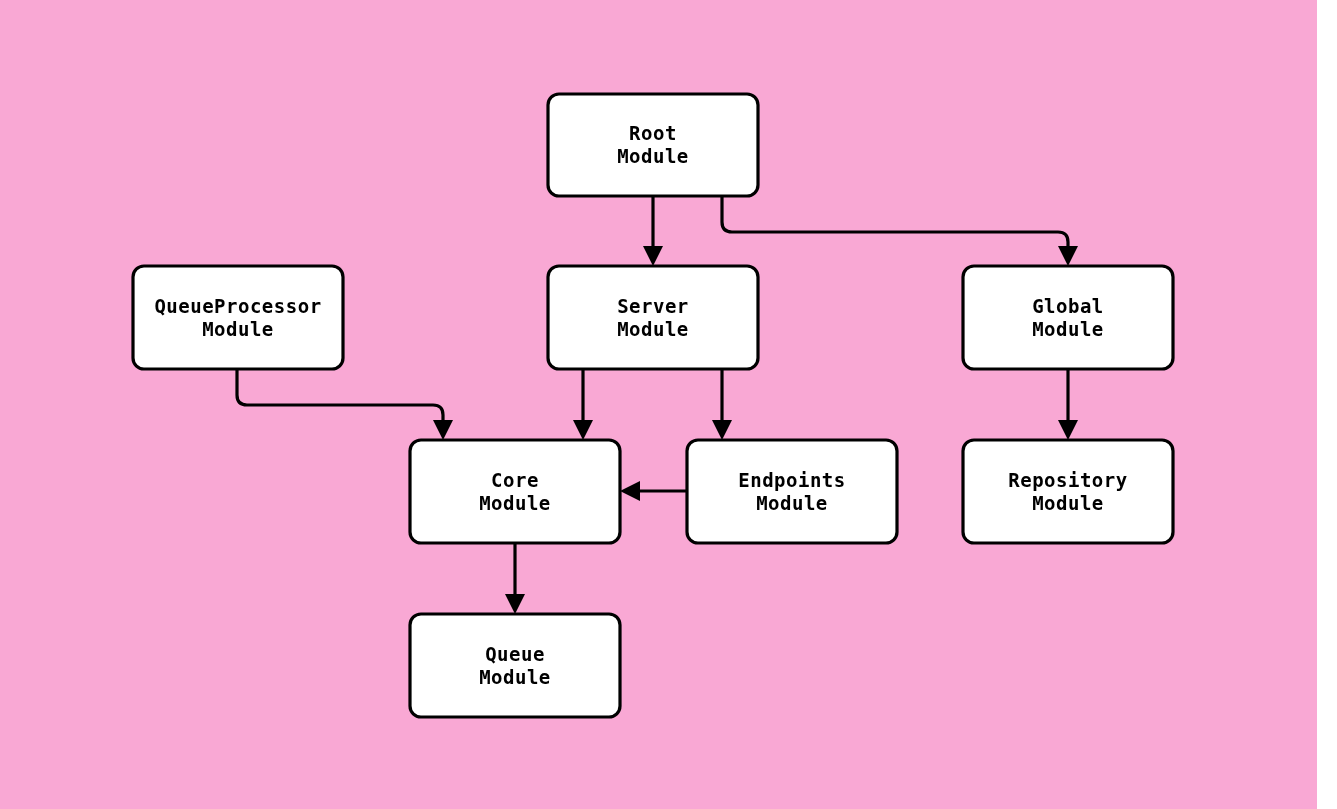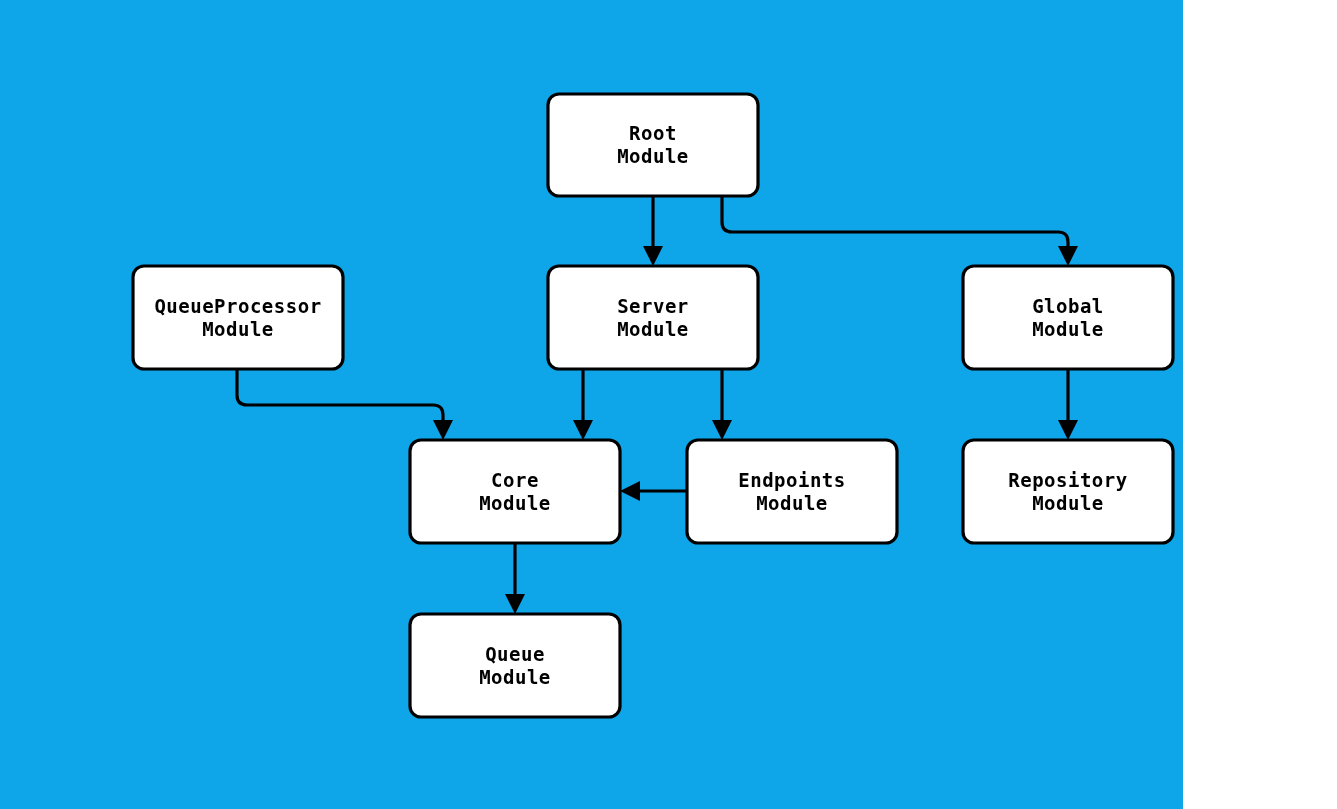--- a/index.html
+++ b/index.html
@@ -9,23 +9,23 @@
     background: #ffffff;
   }
   body {
     width: 1337px;
     height: 809px;
     font-family: "DejaVu Sans Mono", "Liberation Mono", monospace;
     overflow: hidden;
   }
   #diagram-canvas {
     position: relative;
-    width: 1183px;
+    width: 1317px;
     height: 809px;
-    background: #0ea5e9;
+    background: #f9a8d4;
   }
   svg.diagram-svg {
     position: absolute;
     top: 0;
     left: 0;
     width: 1337px;
     height: 809px;
     display: block;
   }
   .node-box {

